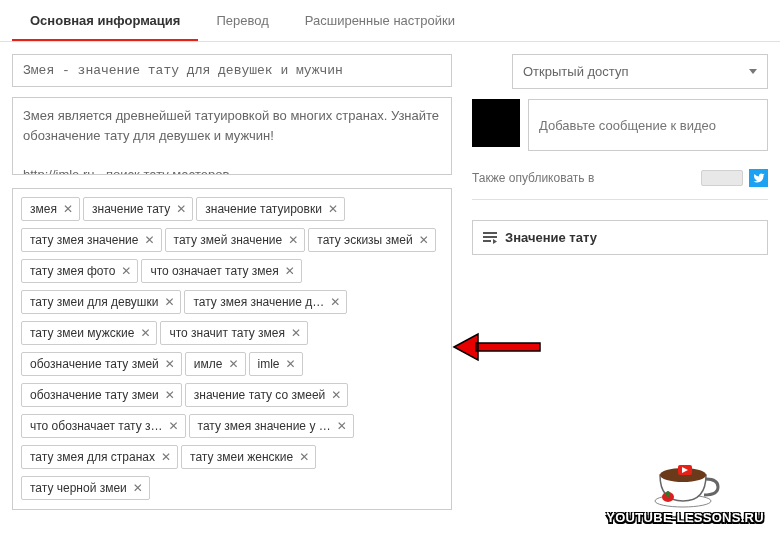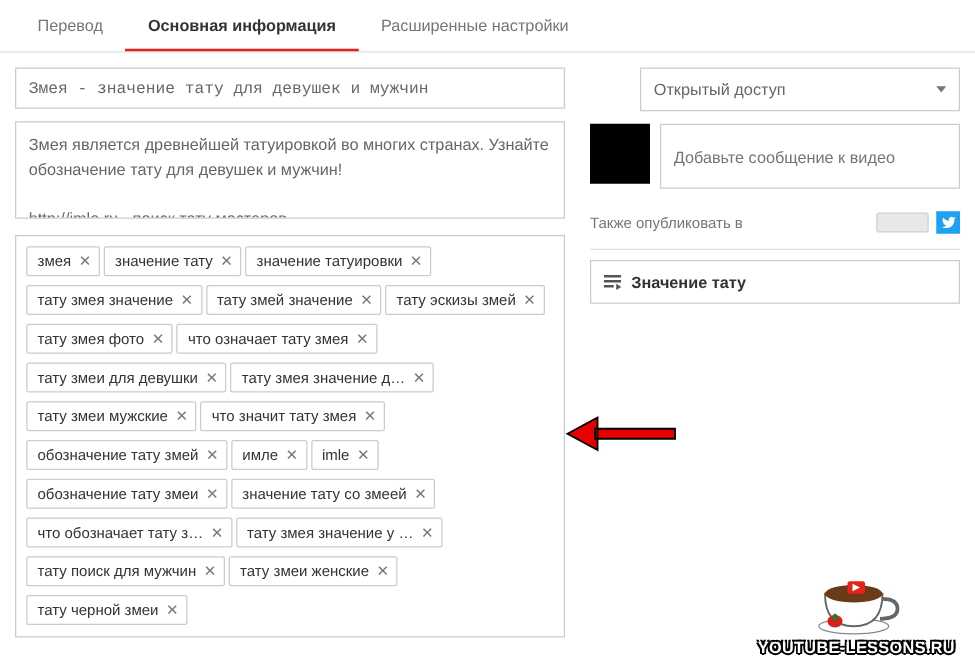--- a/index.html
+++ b/index.html
@@ -13,40 +13,40 @@
 .title-input { width: 100%; border: 1px solid #ccc; padding: 8px 10px; font-size: 13px; color: #666; margin-bottom: 10px; font-family: Liberation Mono, monospace; }
 .desc-box { width: 100%; height: 78px; border: 1px solid #ccc; padding: 8px 10px; font-size: 13px; color: #666; line-height: 1.5; overflow: hidden; margin-bottom: 10px; resize: none; font-family: inherit; }
 .tags-box { border: 1px solid #ccc; padding: 8px 6px 2px 8px; }
 .tag { display: inline-flex; align-items: center; border: 1px solid #ccc; border-radius: 2px; padding: 4px 6px 4px 8px; margin: 0 3px 7px 0; font-size: 12px; color: #333; background: #fff; }
 .tag-x { margin-left: 6px; cursor: pointer; font-size: 12px; color: #777; }
 .priv-row { border: 1px solid #ccc; padding: 9px 10px; color: #666; display: flex; justify-content: space-between; align-items: center; margin-bottom: 10px; cursor: pointer; margin-left: 40px; }
 .priv-row .caret { width:0; height:0; border-left:4px solid transparent; border-right:4px solid transparent; border-top:5px solid #777; }
 .thumb-row { display: flex; gap: 8px; margin-bottom: 14px; }
 .thumb { width: 48px; height: 48px; background: #000; }
 .msg-input { flex:1; border: 1px solid #ccc; padding: 8px 10px; font-size: 13px; color: #aaa; height: 52px; }
-.share-row { display: flex; align-items: center; justify-content: space-between; padding: 4px 0 12px; border-bottom: 1px solid #e0e0e0; margin-bottom: 8px; }
+.share-row { display: flex; align-items: center; justify-content: space-between; padding: 4px 0 12px; border-bottom: 1px solid #e0e0e0; margin-bottom: 20px; }
 .share-label { color: #767676; font-size: 12px; }
 .share-icons { display:flex; align-items:center; gap:6px; }
 .toggle { width: 42px; height: 16px; background: #e8e8e8; border: 1px solid #d0d0d0; border-radius: 2px; position: relative; }
 .tw { width: 19px; height: 18px; background: #1da1f2; display:flex; align-items:center; justify-content:center; }
 .tw svg { width:12px; height:12px; fill:#fff; }
 .playlist-row { border: 1px solid #ccc; padding: 9px 10px; display: flex; align-items: center; gap: 8px; color: #333; font-weight: bold; cursor: pointer; }
 .pl-icon { width:14px; height:12px; }
 .arrow { position: absolute; left: 452px; top: 330px; }
 .arrow svg { width: 90px; height: 35px; }
 .logo { position: absolute; right: 16px; bottom: 10px; text-align:center; }
 .logo-cup { width: 70px; height: 55px; margin: 0 auto; position: relative; }
 .logo-text { font-family: Arial, sans-serif; font-weight: 900; font-size: 13px; color: #fff; text-shadow: -1.5px -1.5px 0 #000, 1.5px -1.5px 0 #000, -1.5px 1.5px 0 #000, 1.5px 1.5px 0 #000, 0 2px 0 #000; letter-spacing: 0.3px; }
 </style>
 </head>
 <body>
 
 <div class="tabs">
+  <div class="tab active">Основная информация</div>
   <div class="tab">Перевод</div>
-  <div class="tab active">Основная информация</div>
   <div class="tab">Расширенные настройки</div>
 </div>
 
 <div class="content">
   <div class="left">
     <input class="title-input" value="Змея - значение тату для девушек и мужчин" style="">
     <textarea class="desc-box" style="">Змея является древнейшей татуировкой во многих странах. Узнайте обозначение тату для девушек и мужчин!
 
 http://imle.ru - поиск тату мастеров</textarea>
     <div class="tags-box" id="tags-box"><span class="tag">
@@ -100,21 +100,21 @@
         </span><span class="tag">
           <span>значение тату со змеей</span>
           <span class="tag-x">✕</span>
         </span><span class="tag">
           <span>что обозначает тату з…</span>
           <span class="tag-x">✕</span>
         </span><span class="tag">
           <span>тату змея значение у …</span>
           <span class="tag-x">✕</span>
         </span><span class="tag">
-          <span>тату поиск для мужчин</span>
+          <span>тату змея для странах</span>
           <span class="tag-x">✕</span>
         </span><span class="tag">
           <span>тату змеи женские</span>
           <span class="tag-x">✕</span>
         </span><span class="tag">
           <span>тату черной змеи</span>
           <span class="tag-x">✕</span>
         </span></div>
   </div>
 

